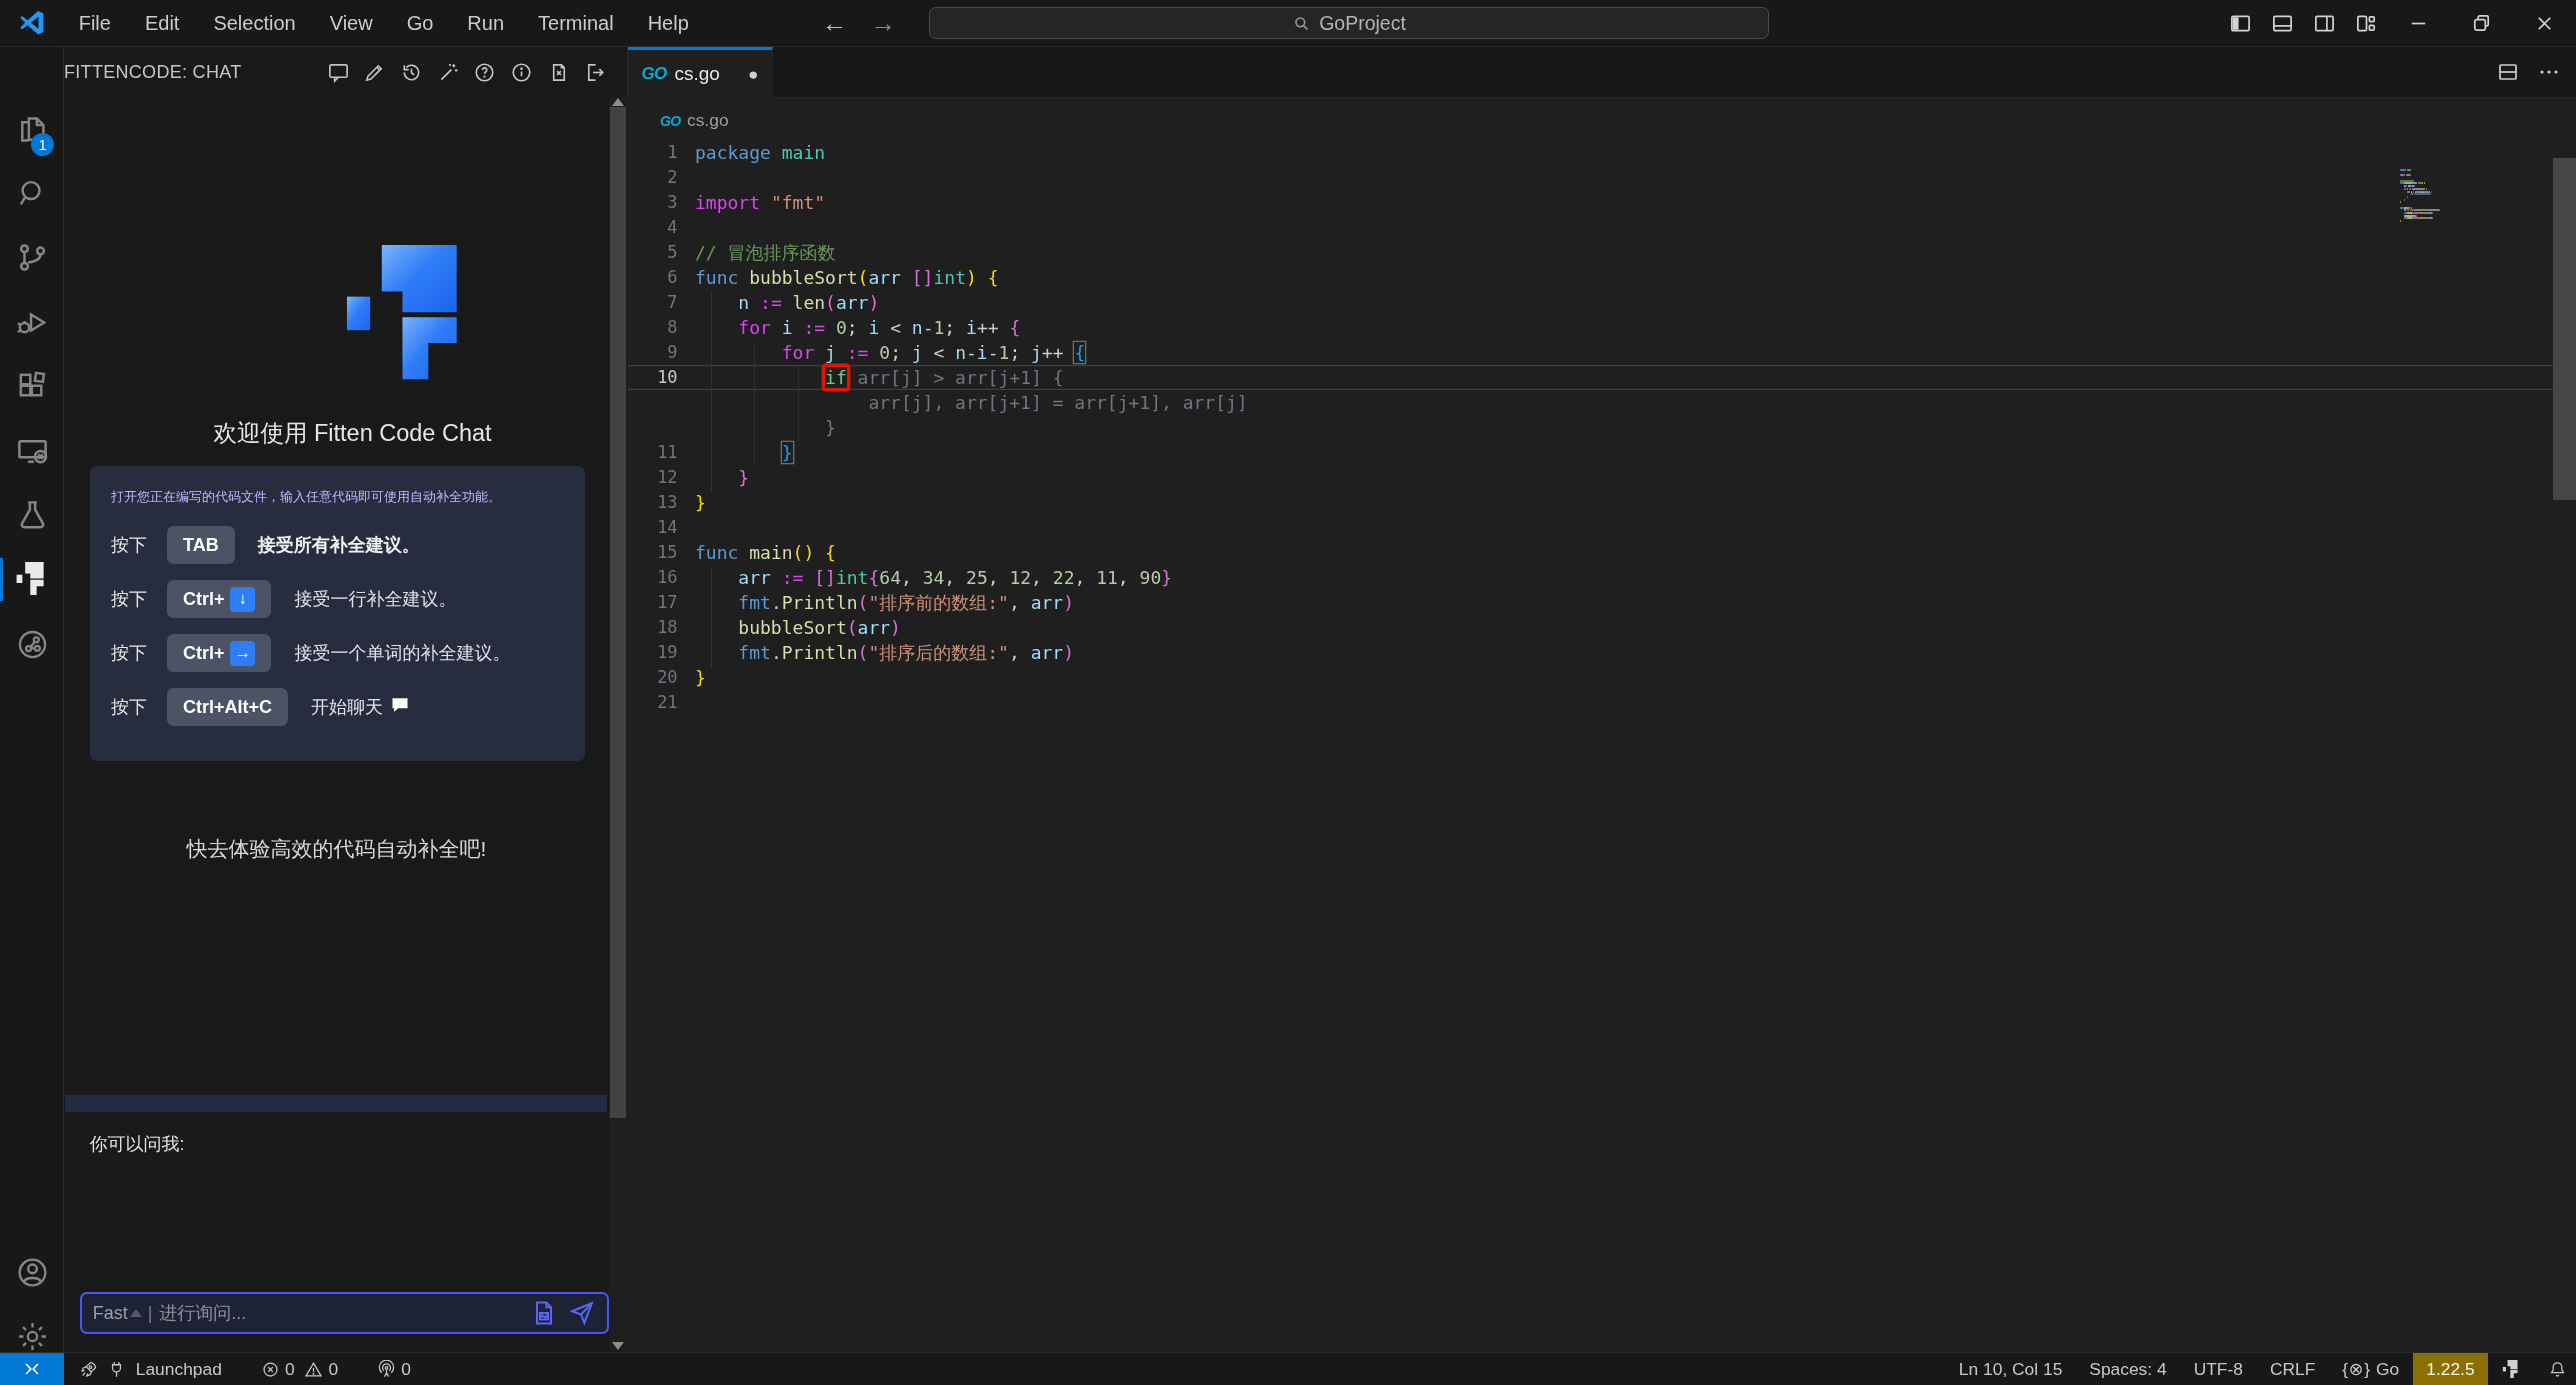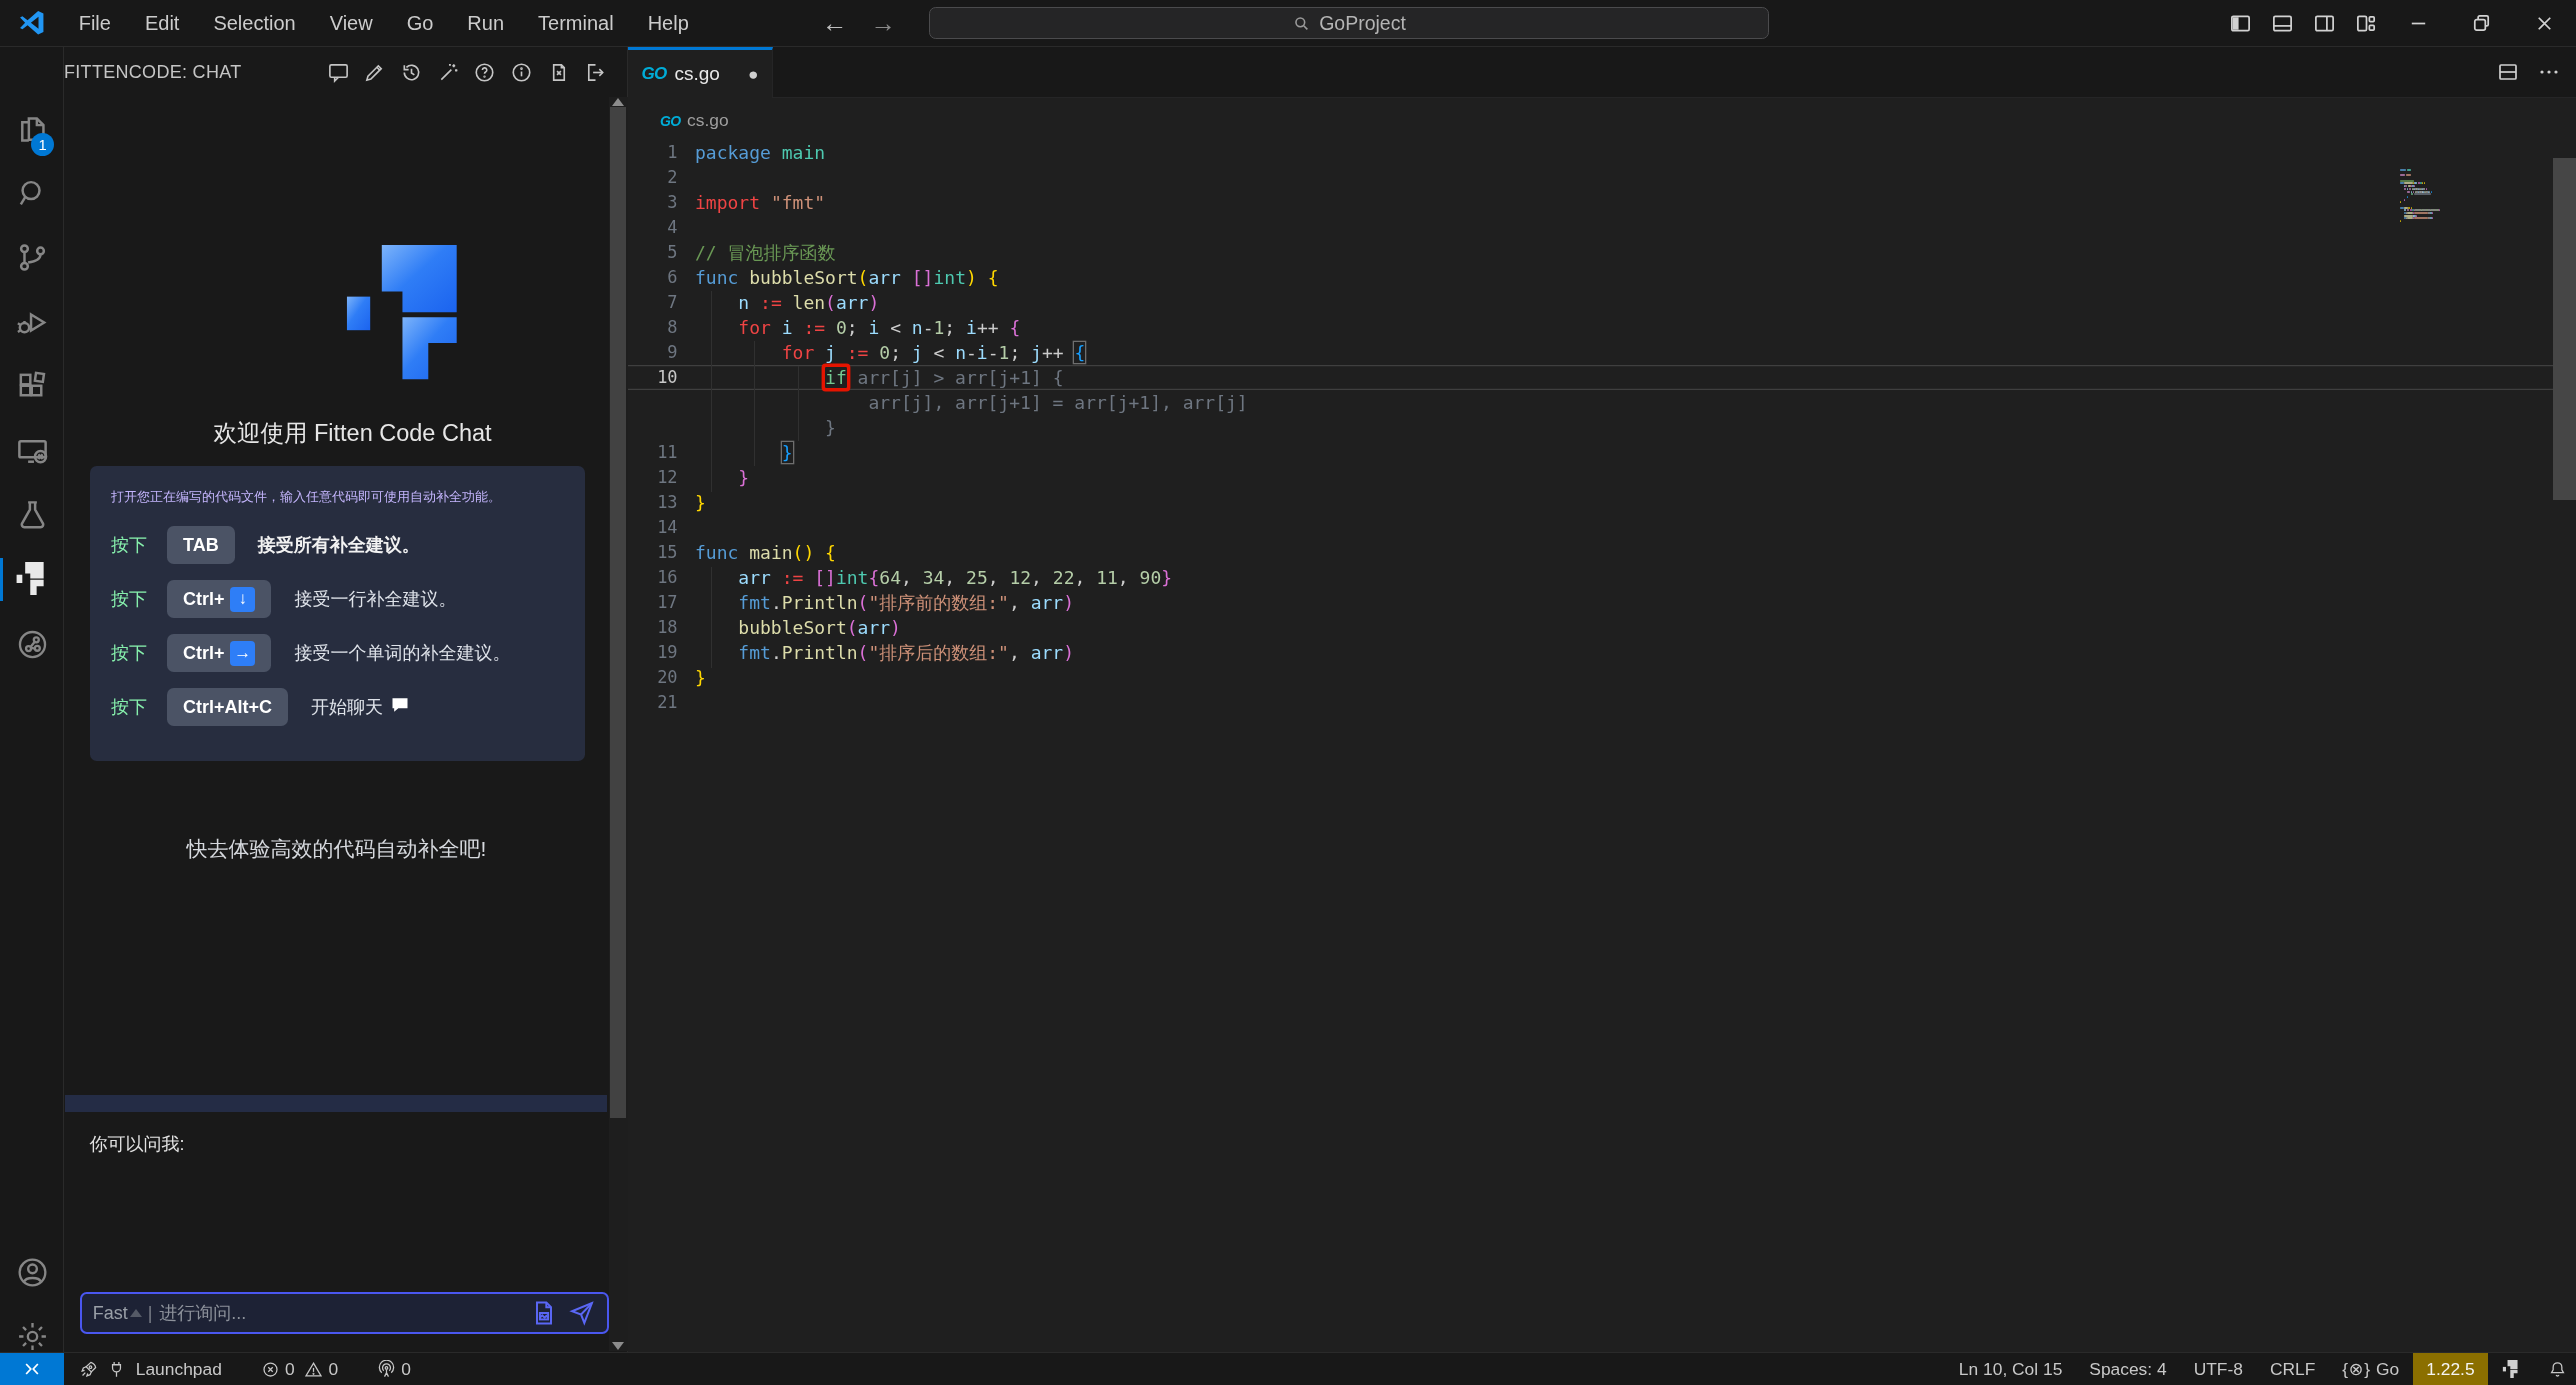--- a/index.html
+++ b/index.html
@@ -34,21 +34,21 @@
   #chat-actions { position:absolute; right:20px; top:0; height:51px; display:flex; align-items:center; gap:12.7px; }
   .chat-act { width:24px; height:24px; color:#c5c5c5; display:flex; align-items:center; justify-content:center; }
   .chat-act svg { width:23px; height:23px; }
 
   #fitten-logo-big { position:absolute; left:282px; top:198px; width:131px; height:142px; }
   #welcome-title { position:absolute; left:16px; top:370px; width:545px; text-align:center; font-size:23.5px; color:#e6e6e6; }
 
   #instruction-card { position:absolute; left:25.5px; top:419px; width:495px; height:295px; background:#272d3f; border-radius:6.7px; padding:17.4px 21.5px; }
   #card-intro { font-size:13px; line-height:27px; color:#c4b5fd; }
   .sc-row { display:flex; align-items:center; margin-top:16px; height:38px; }
-  .sc-press { font-size:18px; color:#86efac; width:56px; }
+  .sc-press { font-size:18px; color:#e5e5e5; width:56px; }
   .sc-chip { background:#4b5365; border-radius:6.7px; height:38px; display:flex; align-items:center; padding:0 16px; gap:5.4px; color:#fff; font-size:18px; font-weight:bold; }
   .sc-keysq { width:25.5px; height:25.5px; border-radius:4px; background:#2e7ef7; color:#fff; font-size:17px; display:flex; align-items:center; justify-content:center; }
   .sc-desc { font-size:18px; color:#dfe3ea; margin-left:23px; display:flex; align-items:center; gap:6.7px; }
   .sc-desc.bold { font-weight:bold; color:#f2f2f2; }
   .bubble-icon svg { width:20px; height:20px; }
 
   #slogan { position:absolute; left:0; top:788px; width:545px; text-align:center; font-size:21px; color:#d6d9de; }
   #panel-band { position:absolute; left:1.3px; top:1048px; width:542px; height:17.4px; background:#242c45; }
 
   #ask-header { position:absolute; left:25.5px; top:1085px; font-size:18px; color:#e3e3e3; }
@@ -81,21 +81,21 @@
 
   #breadcrumb { position:absolute; left:32px; top:56px; height:35px; display:flex; align-items:center; gap:6.7px; color:#9f9f9f; font-size:17.4px; }
   .go-badge.small { font-size:14px; }
 
   #code-area { position:absolute; left:0; top:93px; width:100%; height:1212px; font-family:"DejaVu Sans Mono","Liberation Mono",monospace; }
   .code-row { display:flex; height:25px; line-height:25px; width:1925px; font-size:18px; }
   .code-row .ln { width:67px; text-align:right; padding-right:17.4px; color:#6e7681; font-size:17px; flex:none; }
   .code-row pre { font-family:inherit; white-space:pre; }
   .row-cur { box-shadow: inset 0 1.3px 0 #3f3f3f, inset 0 -1.3px 0 #3f3f3f; }
   .row-cur .ln { color:#c8c8c8; }
-  .c-tx{color:#cccccc} .c-kw{color:#569cd6} .c-ctrl{color:#ef4444} .c-str{color:#ce9178}
+  .c-tx{color:#cccccc} .c-kw{color:#569cd6} .c-ctrl{color:#d946ef} .c-str{color:#ce9178}
   .c-num{color:#b5cea8} .c-var{color:#9cdcfe} .c-fn{color:#dcdcaa} .c-type{color:#4ec9b0}
   .c-ns{color:#4ec9b0} .c-cmt{color:#6a9955} .c-b1{color:#ffd700} .c-b2{color:#da70d6}
   .c-b3{color:#179fff} .c-ghost{color:#6e7681;} .c-if{color:#73c991}
   .dec-redbox { box-shadow:0 0 0 3.4px #e51400; border-radius:1.3px; }
   .dec-matchbox { box-shadow:0 0 0 1.3px #6e6e6e; }
   .indent-guide { position:absolute; width:1.3px; background:#303030; }
 
   #minimap { position:absolute; left:1772px; top:29px; width:101px; }
   #minimap .mm-row { height:2.7px; white-space:nowrap; }
   #minimap span { display:inline-block; height:2px; border-radius:0.7px; opacity:.75; vertical-align:top; }

